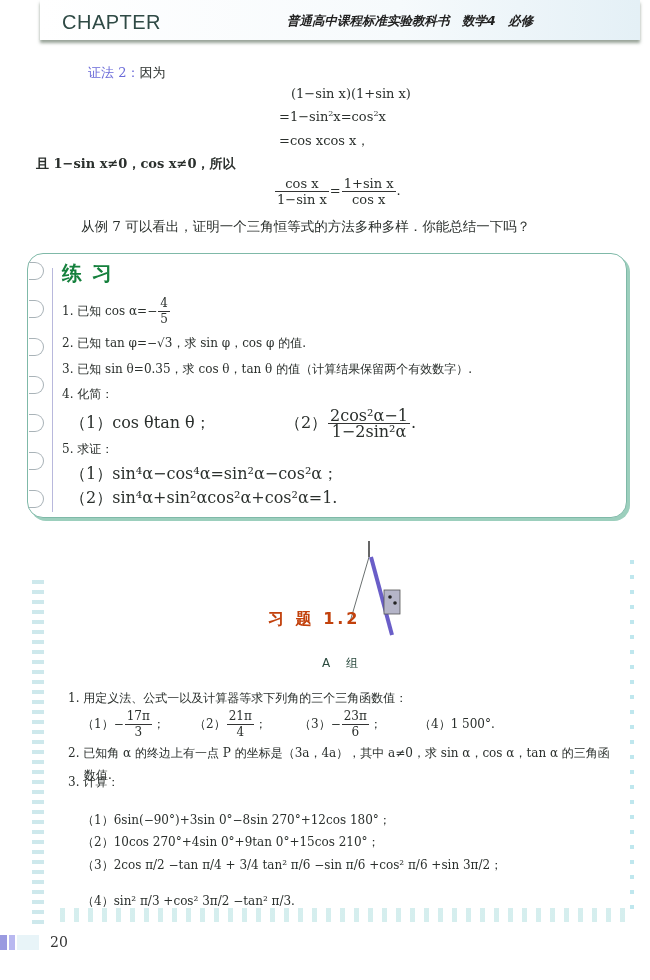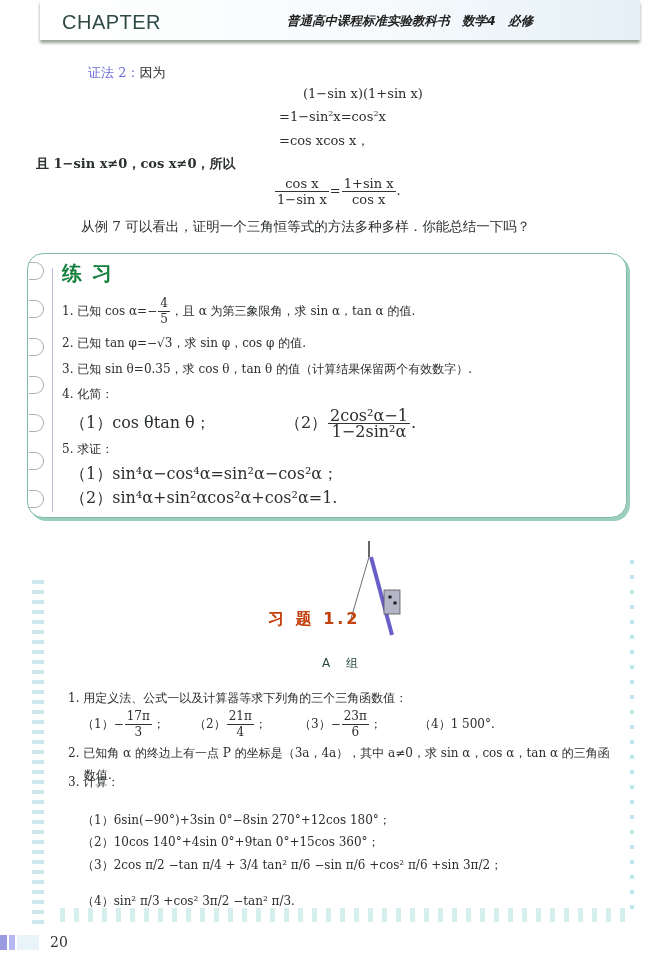--- a/index.html
+++ b/index.html
@@ -63,21 +63,21 @@
 </head>
 <body>
 
 <div class="abs header-bar"></div>
 <div class="abs chapter">CHAPTER</div>
 <div class="abs series">普通高中课程标准实验教科书　数学4　必修</div>
 
 <div class="abs line" style="left:88px;top:64px;">
   <span class="blue-label">证法 2：</span><span>因为</span>
 </div>
-<div class="abs line" style="left:303px;top:86px;">(1−sin x)(1+sin x)</div>
+<div class="abs line" style="left:291px;top:86px;">(1−sin x)(1+sin x)</div>
 <div class="abs line" style="left:279px;top:109px;">
   <span>=1−sin</span><sup>2</sup><span>x=cos</span><sup>2</sup><span>x</span>
 </div>
 <div class="abs line" style="left:279px;top:132px;">=cos xcos x，</div>
 <div class="abs line" style="left:36px;top:155px;font-weight:bold;">且 1−sin x≠0，cos x≠0，所以</div>
 <div class="abs line" style="left:274px;top:176px;">
   <span class="frac"><span class="n">cos x</span><span class="d">1−sin x</span></span>=<span class="frac"><span class="n">1+sin x</span><span class="d">cos x</span></span>.
 </div>
 <div class="abs line" style="left:81px;top:218px;font-size:13.5px;">从例 7 可以看出，证明一个三角恒等式的方法多种多样．你能总结一下吗？</div>
 
@@ -86,21 +86,21 @@
 <div class="abs ring" style="top:300px;"></div>
 <div class="abs ring" style="top:338px;"></div>
 <div class="abs ring" style="top:376px;"></div>
 <div class="abs ring" style="top:414px;"></div>
 <div class="abs ring" style="top:452px;"></div>
 <div class="abs ring" style="top:490px;"></div>
 <div class="abs vline"></div>
 
 <div class="abs ex-title">练习</div>
 <div class="abs ex-line" style="top:296px;">
-  <span>1. 已知 cos α=−</span><span class="frac"><span class="n">4</span><span class="d">5</span></span><span>，且 α 为第三象限角，求 sin α，tan α 的值.</span>
+  <span>1. 已知 cos α=−</span><span class="frac"><span class="n">4</span><span class="d">5</span></span>
 </div>
 <div class="abs ex-line" style="top:335px;">2. 已知 tan φ=−√3，求 sin φ，cos φ 的值.</div>
 <div class="abs ex-line" style="top:361px;">3. 已知 sin θ=0.35，求 cos θ，tan θ 的值（计算结果保留两个有效数字）.</div>
 <div class="abs ex-line" style="top:386px;">4. 化简：</div>
 <div class="abs ex-sub" style="top:408px;">
   <span>（1）cos θtan θ；</span>
   <span style="display:inline-block;width:64px;"></span>
   <span>（2）</span><span class="frac"><span class="n">2cos²α−1</span><span class="d">1−2sin²α</span></span>.
 </div>
 <div class="abs ex-line" style="top:441px;">5. 求证：</div>
@@ -124,20 +124,20 @@
 <div class="abs dots-bottom"></div>
 
 <div class="abs hw-line" style="top:690px;">1. 用定义法、公式一以及计算器等求下列角的三个三角函数值：</div>
 <div class="abs hw-sub" style="top:709px;">
   <span style="display:inline-block;width:112px;"><span>（1）−</span><span class="frac"><span class="n">17π</span><span class="d">3</span></span><span>；</span></span><span style="display:inline-block;width:105px;"><span>（2）</span><span class="frac"><span class="n">21π</span><span class="d">4</span></span><span>；</span></span><span style="display:inline-block;width:120px;"><span>（3）−</span><span class="frac"><span class="n">23π</span><span class="d">6</span></span><span>；</span></span><span>（4）1 500°.</span>
 </div>
 <div class="abs hw-line" style="top:745px;">2. 已知角 α 的终边上有一点 P 的坐标是（3a，4a），其中 a≠0，求 sin α，cos α，tan α 的三角函</div>
 <div class="abs hw-line" style="left:84px;top:767px;">数值.</div>
 <div class="abs hw-line" style="top:774px;">3. 计算：</div>
 <div class="abs hw-sub" style="top:812px;">（1）6sin(−90°)+3sin 0°−8sin 270°+12cos 180°；</div>
-<div class="abs hw-sub" style="top:834px;">（2）10cos 140°+4sin 0°+9tan 0°+15cos 360°；</div>
+<div class="abs hw-sub" style="top:834px;">（2）10cos 270°+4sin 0°+9tan 0°+15cos 210°；</div>
 <div class="abs hw-sub" style="top:857px;text-align:right;">（3）2cos π/2 −tan π/4 + 3/4 tan² π/6 −sin π/6 +cos² π/6 +sin 3π/2；</div>
 <div class="abs hw-sub" style="top:893px;">（4）sin² π/3 +cos² 3π/2 −tan² π/3.</div>
 
 <div class="abs page-mark1"></div>
 <div class="abs page-mark2"></div>
 <div class="abs page-mark3"></div>
 <div class="abs page-num">20</div>
 
 </body></html>

